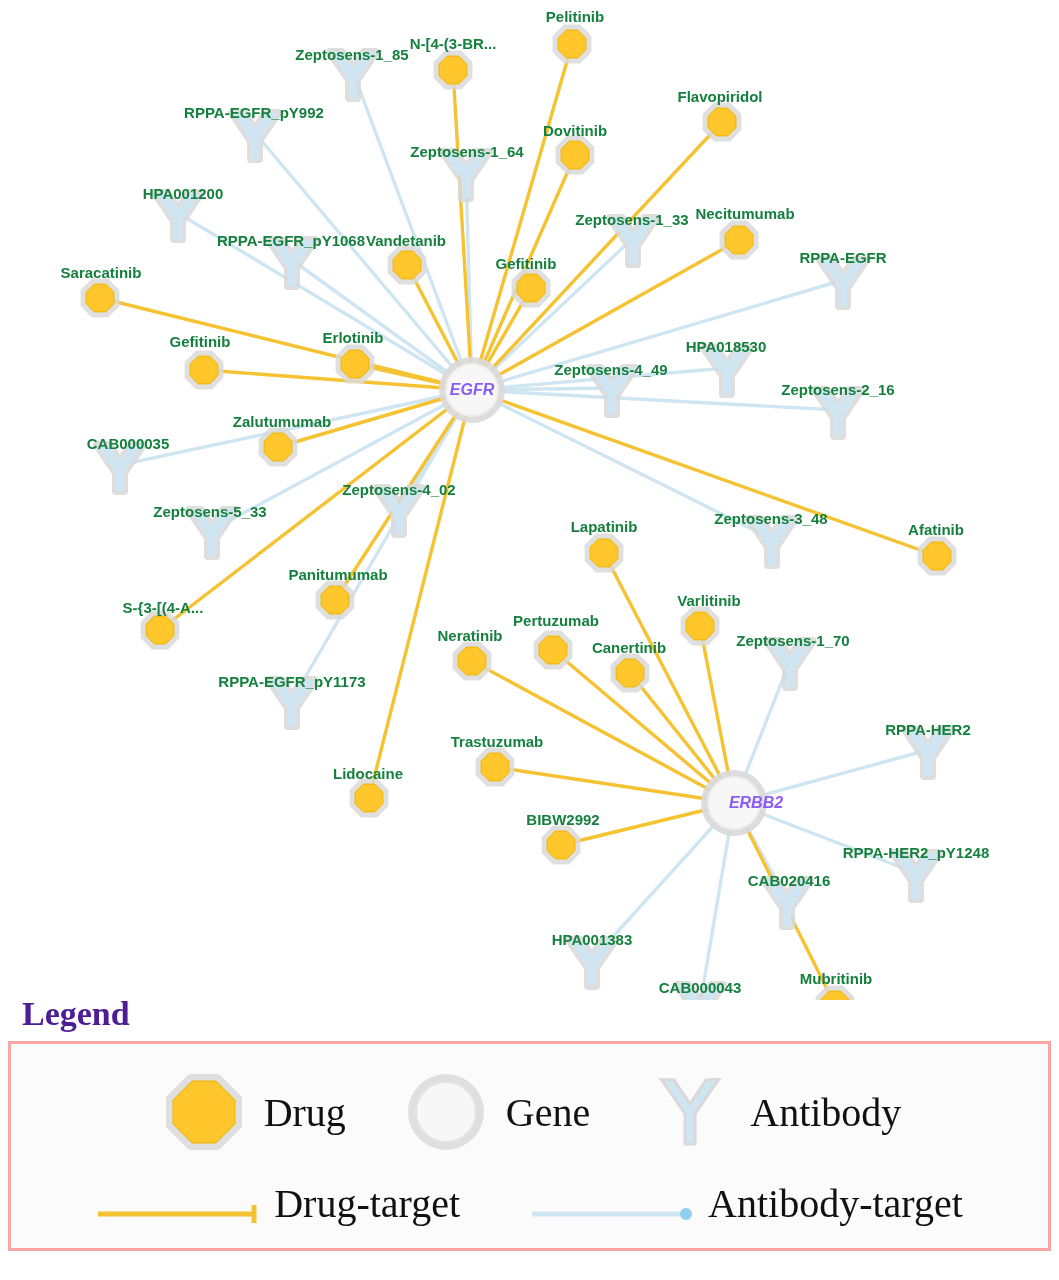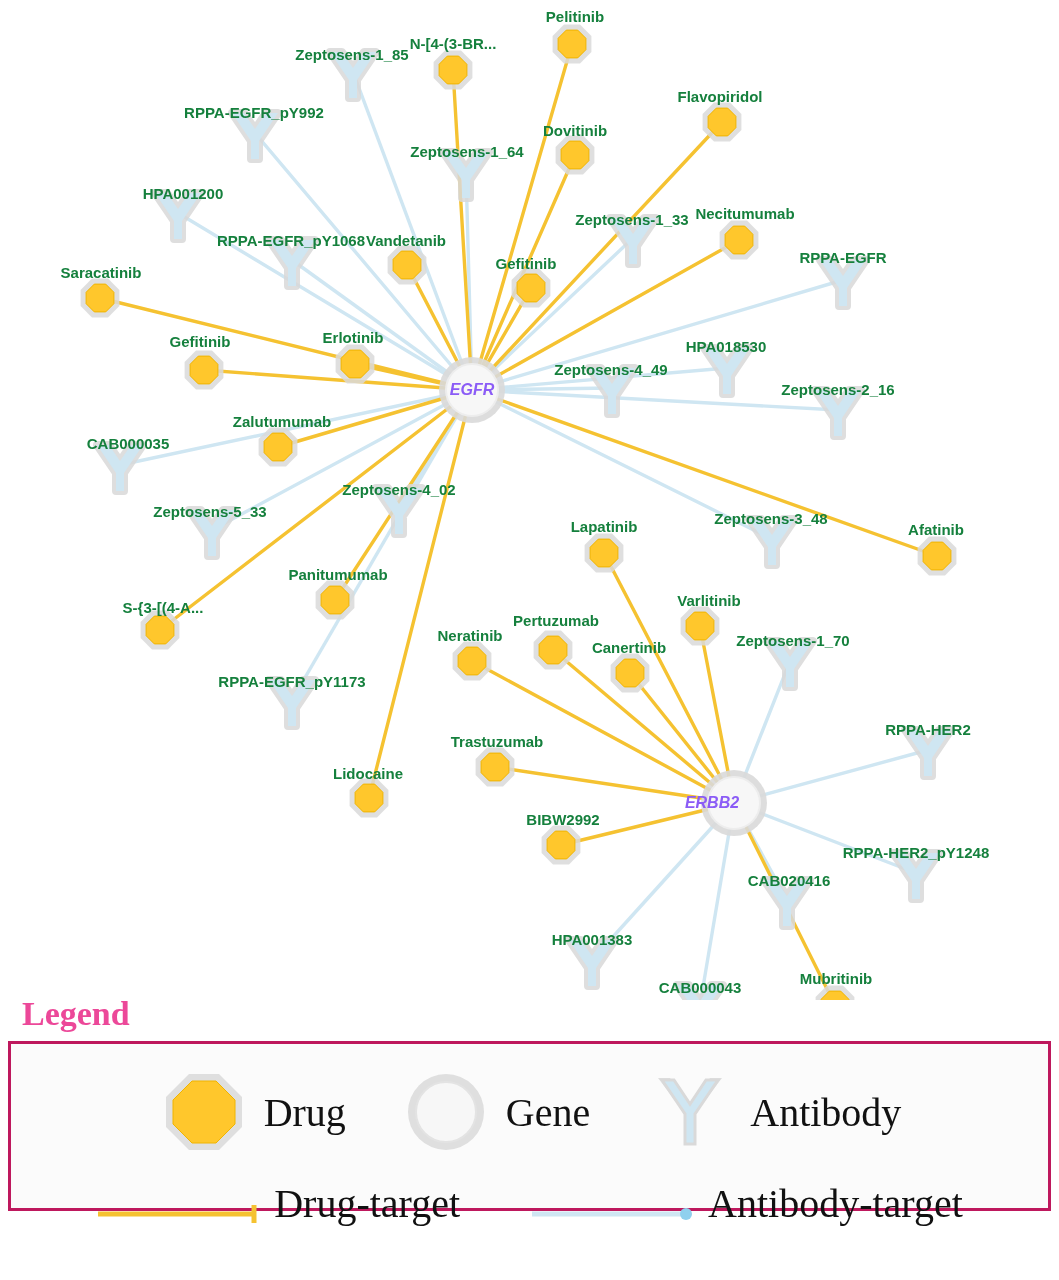--- a/index.html
+++ b/index.html
@@ -38,27 +38,27 @@
   .legend-wrap {
     position: absolute;
     left: 8px;
     top: 995px;
     width: 1043px;
   }
   .legend-title {
     font-family: "Liberation Serif", serif;
     font-size: 34px;
     font-weight: bold;
-    color: #ec4899;
+    color: #4c1d95;
     margin: 0 0 8px 14px;
   }
   .legend-box {
-    border: 3px solid #be185d;
+    border: 3px solid #fca5a5;
     background: #fbfbfb;
-    height: 170px;
+    height: 210px;
     position: relative;
     box-sizing: border-box;
   }
   .legend-row-1 {
     display: flex;
     align-items: center;
     justify-content: center;
     gap: 54px;
     padding-top: 22px;
   }
@@ -363,21 +363,21 @@
       <div class="node-label" style="left: 338px; top: 574px;">Panitumumab</div>
       <div class="node-label" style="left: 163px; top: 607px;">S-{3-[(4-A...</div>
       <div class="node-label" style="left: 556px; top: 620px;">Pertuzumab</div>
       <div class="node-label" style="left: 470px; top: 635px;">Neratinib</div>
       <div class="node-label" style="left: 629px; top: 647px;">Canertinib</div>
       <div class="node-label" style="left: 497px; top: 741px;">Trastuzumab</div>
       <div class="node-label" style="left: 368px; top: 773px;">Lidocaine</div>
       <div class="node-label" style="left: 563px; top: 819px;">BIBW2992</div>
       <div class="node-label" style="left: 836px; top: 978px;">Mubritinib</div>
       <div class="node-label gene-label" style="left: 472px; top: 390px;">EGFR</div>
-      <div class="node-label gene-label" style="left: 712px; top: 803px;">ERBB2</div>
+      <div class="node-label gene-label" style="left: 756px; top: 803px;">ERBB2</div>
     </div>
 </div>
 
 <div class="legend-wrap">
   <div class="legend-title">Legend</div>
   <div class="legend-box">
     <div class="legend-row-1">
 
       <div class="legend-item">
         <span>

